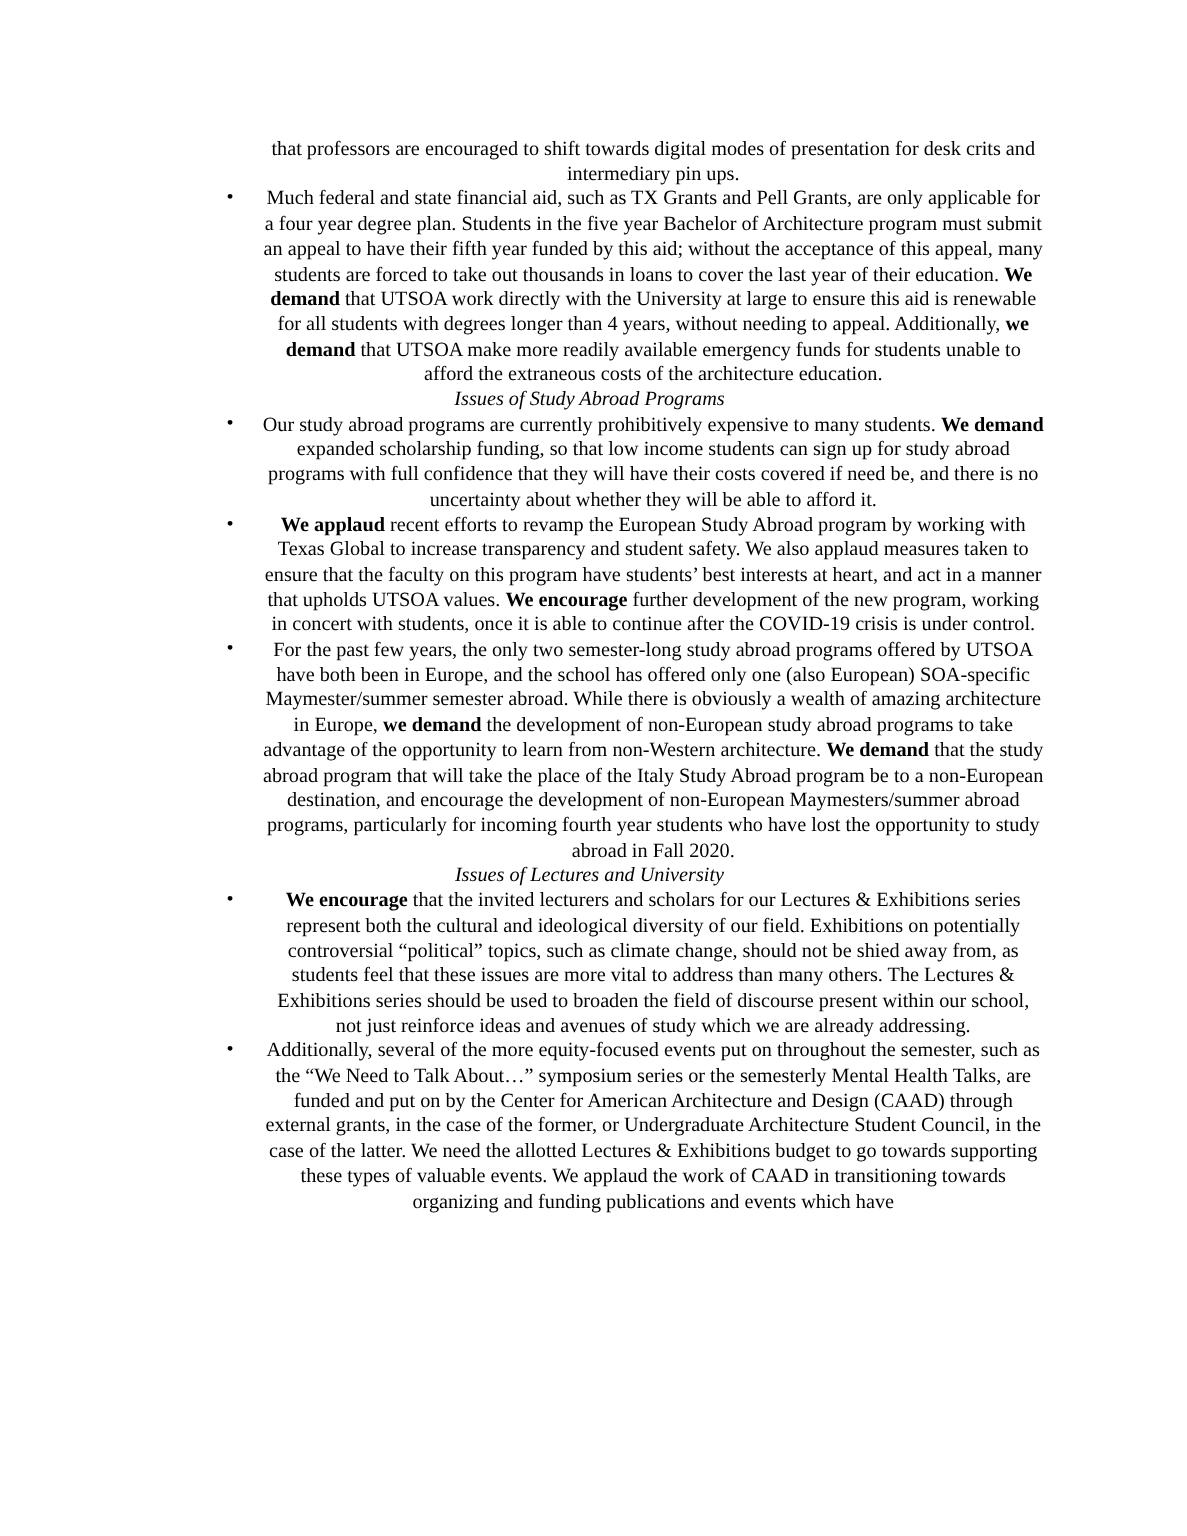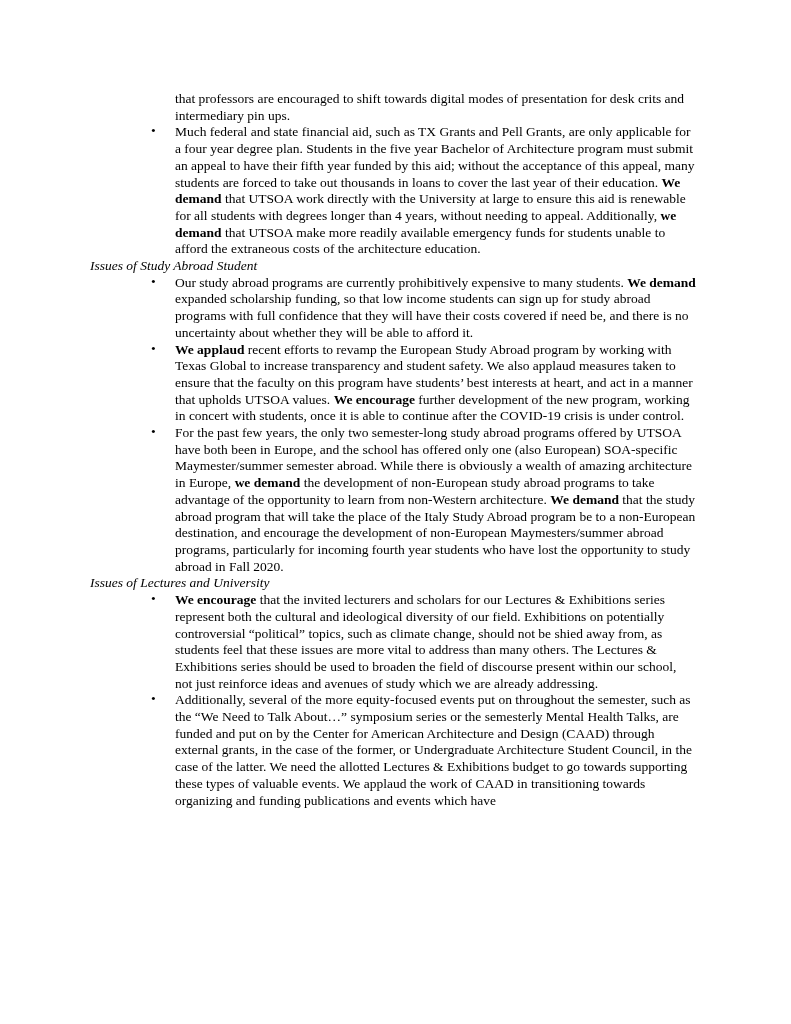--- a/index.html
+++ b/index.html
@@ -20,21 +20,21 @@
     background: #ffffff;
     overflow: hidden;
   }
   .doc {
     position: absolute;
     left: 90px;
     top: 91px;
     width: 606px;
     font-size: 13.5px;
     line-height: 16.7px;
-    text-align: left;
+    text-align: center;
   }
   .block-heading {
     margin: 0;
     font-style: italic;
   }
   .block-cont {
     margin: 0;
     padding-left: 85px;
   }
   .block-bullet {
@@ -50,21 +50,21 @@
   }
   strong { font-weight: bold; }
 </style>
 </head>
 <body>
 
 <div class="page">
   <div class="doc" id="doc">
       <div class="block-cont"><span><span>that professors are encouraged to shift towards digital modes of presentation for desk crits and intermediary pin ups.</span></span></div>
       <div class="block-bullet"><span class="marker">•</span><span><span>Much federal and state financial aid, such as TX Grants and Pell Grants, are only applicable for a four year degree plan. Students in the five year Bachelor of Architecture program must submit an appeal to have their fifth year funded by this aid; without the acceptance of this appeal, many students are forced to take out thousands in loans to cover the last year of their education. </span><strong>We demand</strong><span> that UTSOA work directly with the University at large to ensure this aid is renewable for all students with degrees longer than 4 years, without needing to appeal. Additionally, </span><strong>we demand</strong><span> that UTSOA make more readily available emergency funds for students unable to afford the extraneous costs of the architecture education.</span></span></div>
-      <p class="block-heading"><span>Issues of Study Abroad Student</span></p>
+      <p class="block-heading"><span>Issues of Study Abroad Programs</span></p>
       <div class="block-bullet"><span class="marker">•</span><span><span>Our study abroad programs are currently prohibitively expensive to many students. </span><strong>We demand</strong><span> expanded scholarship funding, so that low income students can sign up for study abroad programs with full confidence that they will have their costs covered if need be, and there is no uncertainty about whether they will be able to afford it.</span></span></div>
       <div class="block-bullet"><span class="marker">•</span><span><strong>We applaud</strong><span> recent efforts to revamp the European Study Abroad program by working with Texas Global to increase transparency and student safety. We also applaud measures taken to ensure that the faculty on this program have students’ best interests at heart, and act in a manner that upholds UTSOA values. </span><strong>We encourage</strong><span> further development of the new program, working in concert with students, once it is able to continue after the COVID-19 crisis is under control.</span></span></div>
       <div class="block-bullet"><span class="marker">•</span><span><span>For the past few years, the only two semester-long study abroad programs offered by UTSOA have both been in Europe, and the school has offered only one (also European) SOA-specific Maymester/summer semester abroad. While there is obviously a wealth of amazing architecture in Europe, </span><strong>we demand</strong><span> the development of non-European study abroad programs to take advantage of the opportunity to learn from non-Western architecture. </span><strong>We demand</strong><span> that the study abroad program that will take the place of the Italy Study Abroad program be to a non-European destination, and encourage the development of non-European Maymesters/summer abroad programs, particularly for incoming fourth year students who have lost the opportunity to study abroad in Fall 2020.</span></span></div>
       <p class="block-heading"><span>Issues of Lectures and University</span></p>
       <div class="block-bullet"><span class="marker">•</span><span><strong>We encourage</strong><span> that the invited lecturers and scholars for our Lectures &amp; Exhibitions series represent both the cultural and ideological diversity of our field. Exhibitions on potentially controversial “political” topics, such as climate change, should not be shied away from, as students feel that these issues are more vital to address than many others. The Lectures &amp; Exhibitions series should be used to broaden the field of discourse present within our school, not just reinforce ideas and avenues of study which we are already addressing.</span></span></div>
       <div class="block-bullet"><span class="marker">•</span><span><span>Additionally, several of the more equity-focused events put on throughout the semester, such as the “We Need to Talk About…” symposium series or the semesterly Mental Health Talks, are funded and put on by the Center for American Architecture and Design (CAAD) through external grants, in the case of the former, or Undergraduate Architecture Student Council, in the case of the latter. We need the allotted Lectures &amp; Exhibitions budget to go towards supporting these types of valuable events. We applaud the work of CAAD in transitioning towards organizing and funding publications and events which have</span></span></div>
     </div>
 </div>
 
 </body></html>

